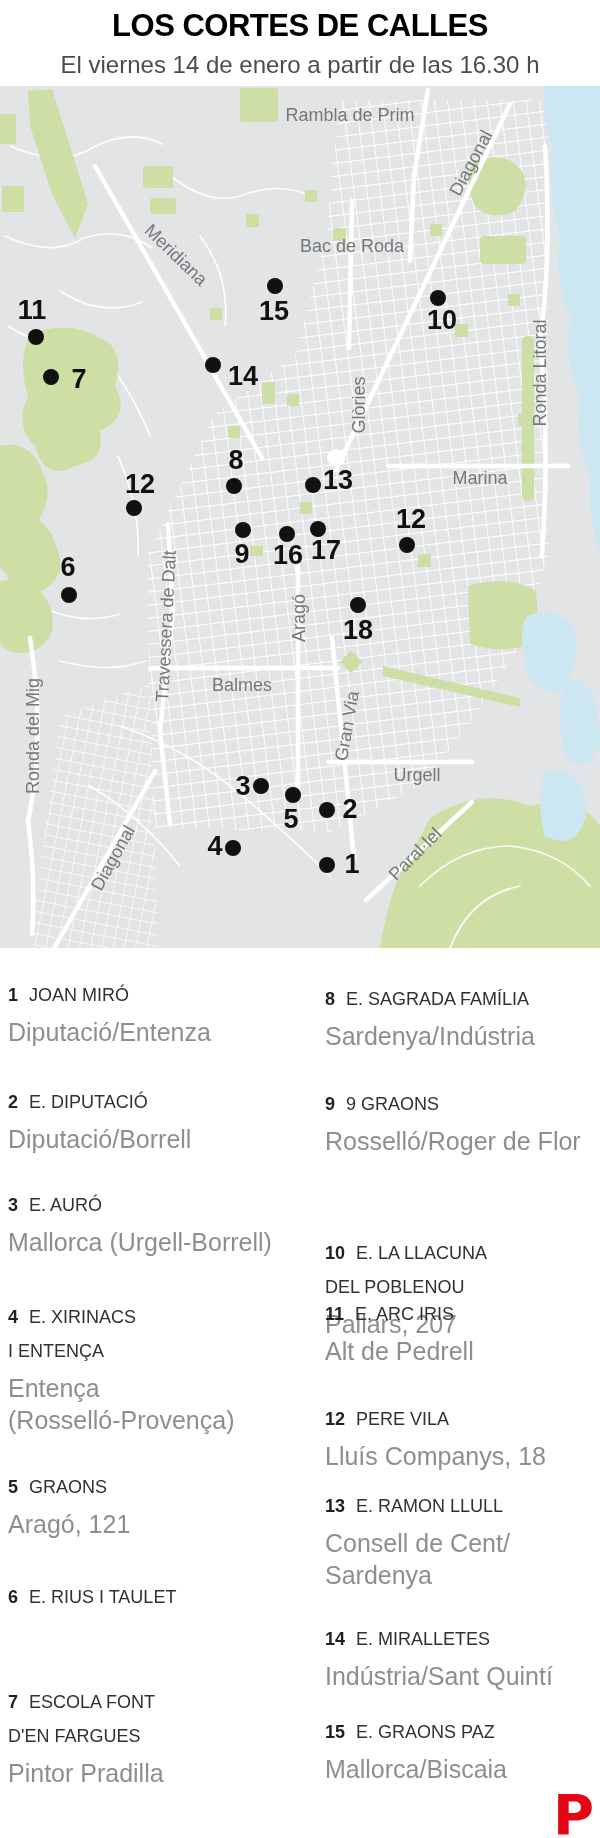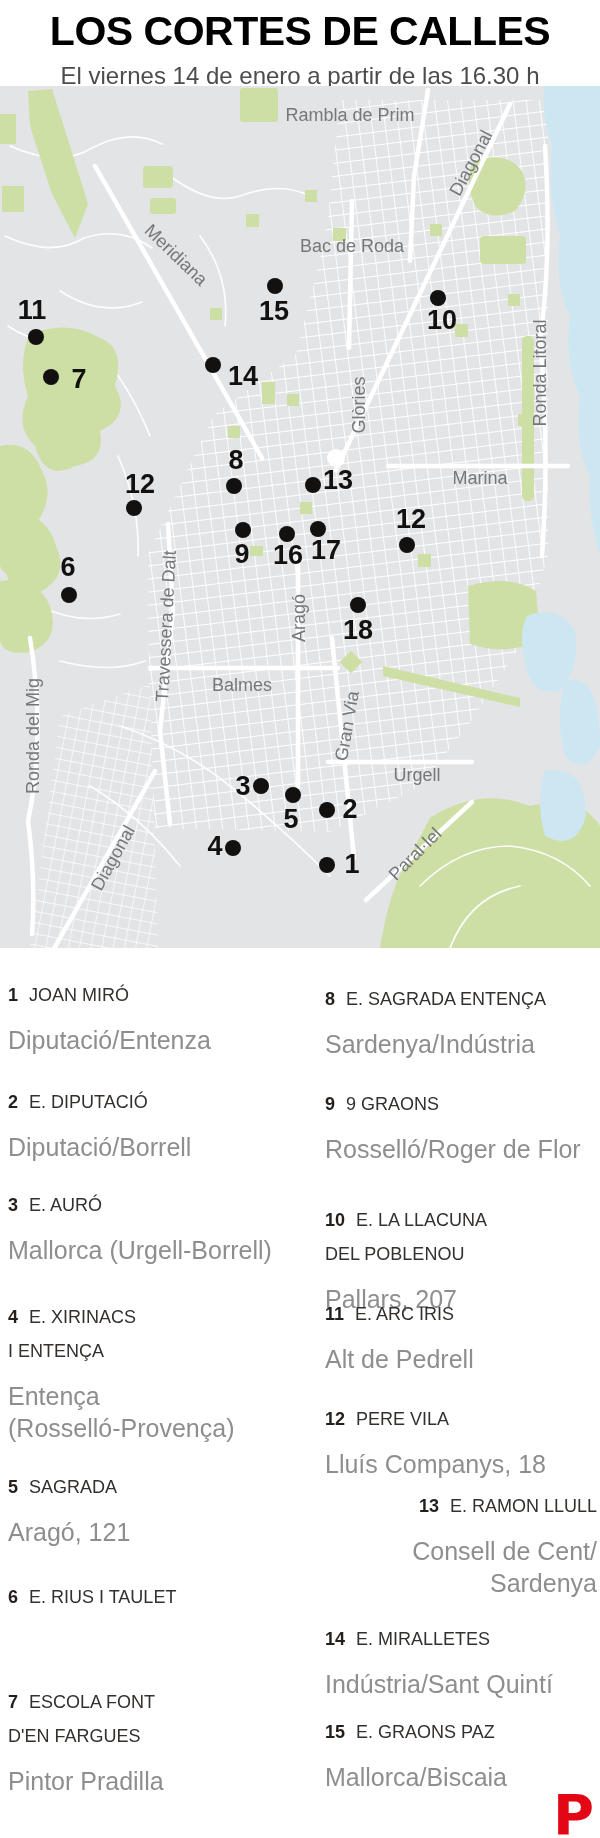--- a/index.html
+++ b/index.html
@@ -2,21 +2,21 @@
 <html><head>
 <meta charset="utf-8">
 <style>
   html,body{margin:0;padding:0;}
   body{
     width:600px;height:1838px;position:relative;background:#ffffff;
     font-family:"Liberation Sans", sans-serif;overflow:hidden;
   }
   .header{position:absolute;left:0;top:0;width:600px;text-align:center;}
   .title{
-    margin:0;padding-top:8px;font-size:41px;font-weight:bold;letter-spacing:-0.5px;
+    margin:0;padding-top:8px;font-size:31px;font-weight:bold;letter-spacing:-0.5px;
     color:#000;font-family:"Liberation Sans",sans-serif;
   }
   .subtitle{
     margin:0;padding-top:7px;font-size:24px;font-weight:normal;color:#4c4c4c;
   }
   #map-wrap{position:absolute;left:0;top:86px;width:600px;height:862px;}
   svg{display:block;}
   .street-label{
     font-family:"Liberation Sans",sans-serif;font-size:18px;fill:#75787b;
     text-anchor:middle;dominant-baseline:central;
@@ -26,21 +26,21 @@
     text-anchor:middle;dominant-baseline:central;
   }
   .dot{fill:#121110;}
   .road{stroke:#ffffff;fill:none;stroke-linecap:round;stroke-linejoin:round;}
   .road-main{stroke-width:4.5;}
   .road-thin{stroke-width:1.7;opacity:.95;}
   #legend{position:absolute;left:0;top:0;width:600px;height:1838px;}
   .entry{position:absolute;}
   .ltitle{font-size:18px;line-height:34px;color:#33302d;white-space:pre-line;}
   .ltitle .num{font-weight:bold;color:#251f1b;margin-right:11px;}
-  .lsub{margin-top:12px;font-size:25px;line-height:32px;color:#8e8e8e;white-space:pre-line;}
+  .lsub{margin-top:4px;font-size:25px;line-height:32px;color:#8e8e8e;white-space:pre-line;}
   #plogo{
     position:absolute;left:553px;top:1790px;font-size:56px;font-weight:bold;
     color:#e30615;line-height:50px;font-family:"DejaVu Sans",sans-serif;
   }
 </style>
 </head>
 <body>
 
 <div class="header">
   <h1 class="title">LOS CORTES DE CALLES</h1>
@@ -219,53 +219,53 @@
       <div class="ltitle"><span class="num">3</span><span class="name">E. AURÓ</span></div>
       <div class="lsub">Mallorca (Urgell-Borrell)</div>
     </div>
     <div class="entry" style="top: 1300px; left: 8px; width: 312px;">
       <div class="ltitle"><span class="num">4</span><span class="name">E. XIRINACS
 I ENTENÇA</span></div>
       <div class="lsub">Entença
 (Rosselló-Provença)</div>
     </div>
     <div class="entry" style="top: 1470px; left: 8px; width: 312px;">
-      <div class="ltitle"><span class="num">5</span><span class="name">SAGRADA</span></div>
+      <div class="ltitle"><span class="num">5</span><span class="name">GRAONS</span></div>
       <div class="lsub">Aragó, 121</div>
     </div>
     <div class="entry" style="top: 1580px; left: 8px; width: 312px;">
       <div class="ltitle"><span class="num">6</span><span class="name">E. RIUS I TAULET</span></div>
     </div>
     <div class="entry" style="top: 1685px; left: 8px; width: 312px;">
       <div class="ltitle"><span class="num">7</span><span class="name">ESCOLA FONT
 D'EN FARGUES</span></div>
       <div class="lsub">Pintor Pradilla</div>
     </div>
     <div class="entry" style="top: 982px; left: 325px; width: 272px;">
-      <div class="ltitle"><span class="num">8</span><span class="name">E. SAGRADA ENTENÇA</span></div>
+      <div class="ltitle"><span class="num">8</span><span class="name">E. SAGRADA FAMÍLIA</span></div>
       <div class="lsub">Sardenya/Indústria</div>
     </div>
     <div class="entry" style="top: 1087px; left: 325px; width: 272px;">
       <div class="ltitle"><span class="num">9</span><span class="name">9 GRAONS</span></div>
       <div class="lsub">Rosselló/Roger de Flor</div>
     </div>
-    <div class="entry" style="top: 1203px; left: 325px; width: 272px;">
+    <div class="entry" style="top: 1236px; left: 325px; width: 272px;">
       <div class="ltitle"><span class="num">10</span><span class="name">E. LA LLACUNA
 DEL POBLENOU</span></div>
       <div class="lsub">Pallars, 207</div>
     </div>
     <div class="entry" style="top: 1297px; left: 325px; width: 272px;">
       <div class="ltitle"><span class="num">11</span><span class="name">E. ARC IRIS</span></div>
       <div class="lsub">Alt de Pedrell</div>
     </div>
     <div class="entry" style="top: 1402px; left: 325px; width: 272px;">
       <div class="ltitle"><span class="num">12</span><span class="name">PERE VILA</span></div>
       <div class="lsub">Lluís Companys, 18</div>
     </div>
-    <div class="entry" style="top: 1489px; left: 325px; width: 272px; text-align: right;">
+    <div class="entry" style="top: 1489px; left: 325px; width: 272px;">
       <div class="ltitle"><span class="num">13</span><span class="name">E. RAMON LLULL</span></div>
       <div class="lsub">Consell de Cent/
 Sardenya</div>
     </div>
     <div class="entry" style="top: 1622px; left: 325px; width: 272px;">
       <div class="ltitle"><span class="num">14</span><span class="name">E. MIRALLETES</span></div>
       <div class="lsub">Indústria/Sant Quintí</div>
     </div>
     <div class="entry" style="top: 1715px; left: 325px; width: 272px;">
       <div class="ltitle"><span class="num">15</span><span class="name">E. GRAONS PAZ</span></div>

